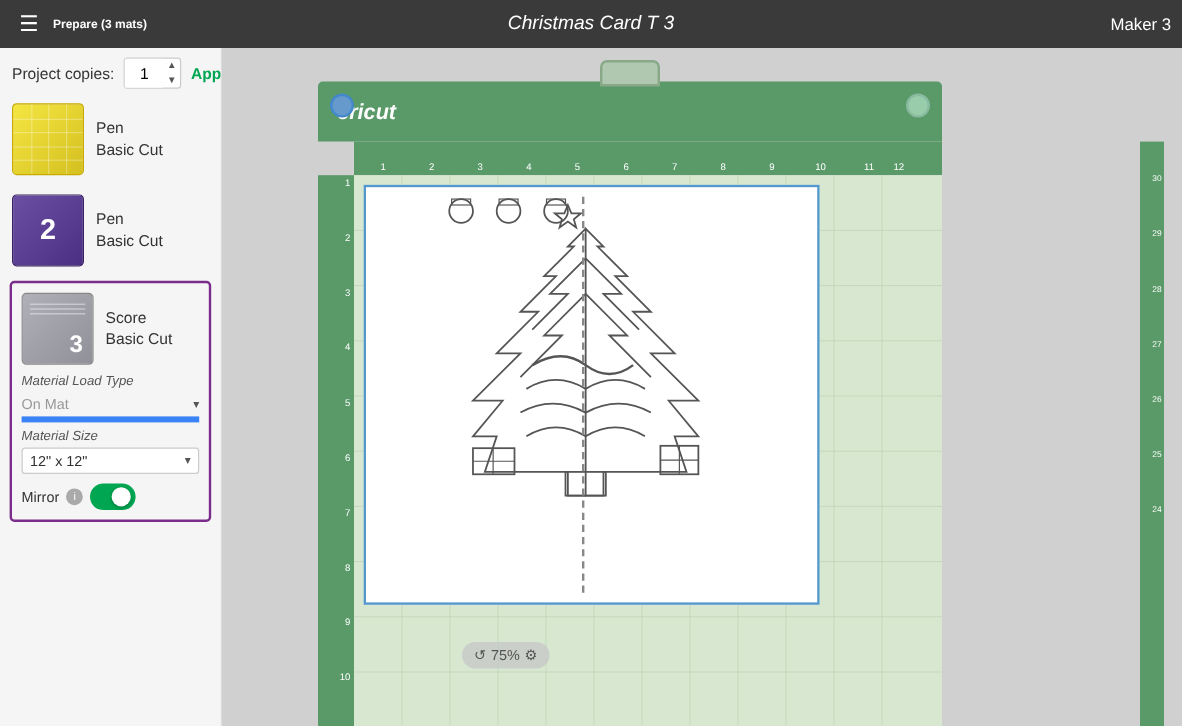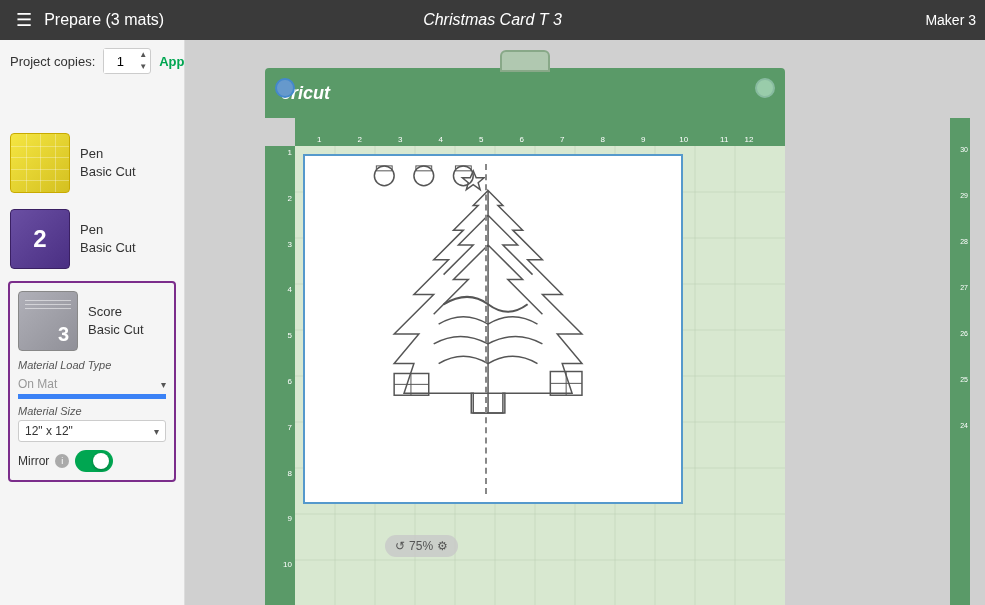--- a/index.html
+++ b/index.html
@@ -15,21 +15,21 @@
     .header-menu { font-size: 18px; cursor: pointer; margin-right: 12px; }
     .header-title { position: absolute; left: 50%; transform: translateX(-50%); font-size: 16px; font-style: italic; }
     .header-machine { position: absolute; right: 9px; font-size: 14px; }
 
     
     .main-layout { display: flex; height: 565px; }
 
     
     .left-panel {
       width: 185px; background: #f5f5f5; border-right: 1px solid #ddd;
-      display: flex; flex-direction: column; overflow: hidden; position: relative; gap: 47px;
+      display: flex; flex-direction: column; overflow: hidden; position: relative;
     }
 
     
     .project-copies-row {
       display: flex; align-items: center; padding: 8px 10px 4px 10px; gap: 8px;
     }
     .project-copies-label { font-size: 13px; color: #333; white-space: nowrap; }
     .copies-input-wrap { display: flex; align-items: center; border: 1px solid #ccc; background: white; border-radius: 3px; }
     .copies-input { width: 32px; height: 24px; border: none; outline: none; text-align: center; font-size: 13px; }
     .copies-arrows { display: flex; flex-direction: column; }
@@ -110,21 +110,21 @@
     
     .thumb-grid { position: absolute; top: 0; left: 0; right: 0; bottom: 0; }
     .thumb-grid-h { position: absolute; left: 0; right: 0; height: 1px; background: rgba(255,255,255,0.3); }
     .thumb-grid-v { position: absolute; top: 0; bottom: 0; width: 1px; background: rgba(255,255,255,0.3); }
   </style>
 </head>
 <body>
 
 <div class="header">
   <span class="header-menu">☰</span>
-  <span style="font-size:16px;">Prepare (3 mats)</span>
+  <span style="font-size:10px;font-weight:bold;">Prepare (3 mats)</span>
   <span class="header-title">Christmas Card T 3</span>
   <span class="header-machine">Maker 3</span>
 </div>
 
 <div class="main-layout">
 
   <div class="left-panel">
 
     <div class="project-copies-row">
       <span class="project-copies-label">Project copies:</span>

